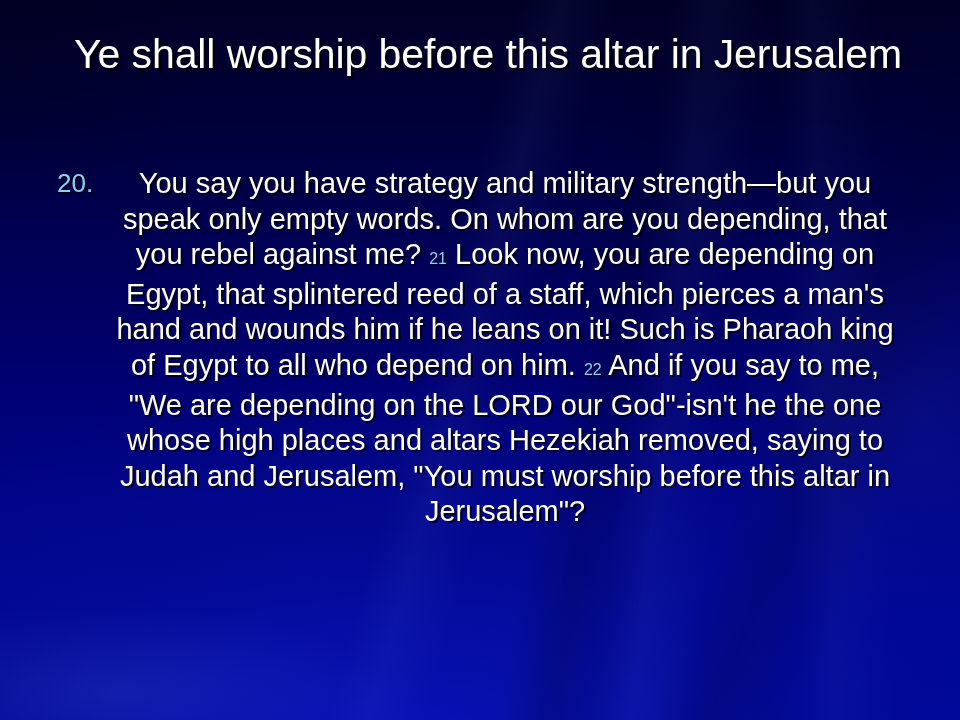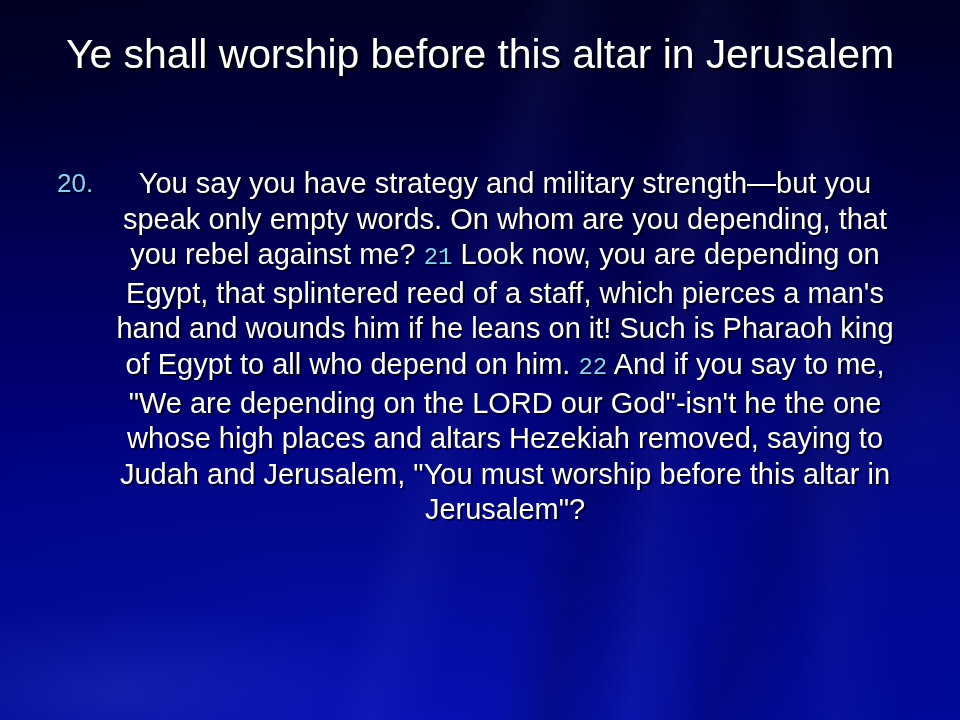--- a/index.html
+++ b/index.html
@@ -42,21 +42,21 @@
 
   #content {
     position: relative;
     z-index: 3;
     width: 960px;
     height: 720px;
   }
 
   .title {
     position: absolute;
-    left: 40px;
+    left: 48px;
     top: 26px;
     width: 880px;
     text-align: center;
     color: #ffffff;
     font-size: 41px;
     line-height: 1.38;
     letter-spacing: -0.1px;
     text-shadow: 2.5px 2.5px 0.5px rgba(0,0,0,0.78);
     white-space: pre-wrap;
   }
@@ -83,23 +83,22 @@
     left: 7px;
     top: 0;
     color: #8fd0ef;
     font-size: 26px;
     line-height: 35.6px;
     text-shadow: 1.8px 1.8px 0.5px rgba(0,0,0,0.6);
   }
 
   .vnum {
     color: #8fd0ef;
-    font-size: 24px;
+    font-size: 16px;
     text-shadow: 1.6px 1.6px 0.5px rgba(0,0,0,0.6);
-    font-family: Liberation Mono, monospace;
   }
 </style>
 </head>
 <body>
 
 <div id="slide">
   <div class="streaks"></div>
   <div class="streaks2"></div>
 
   <div id="content">

